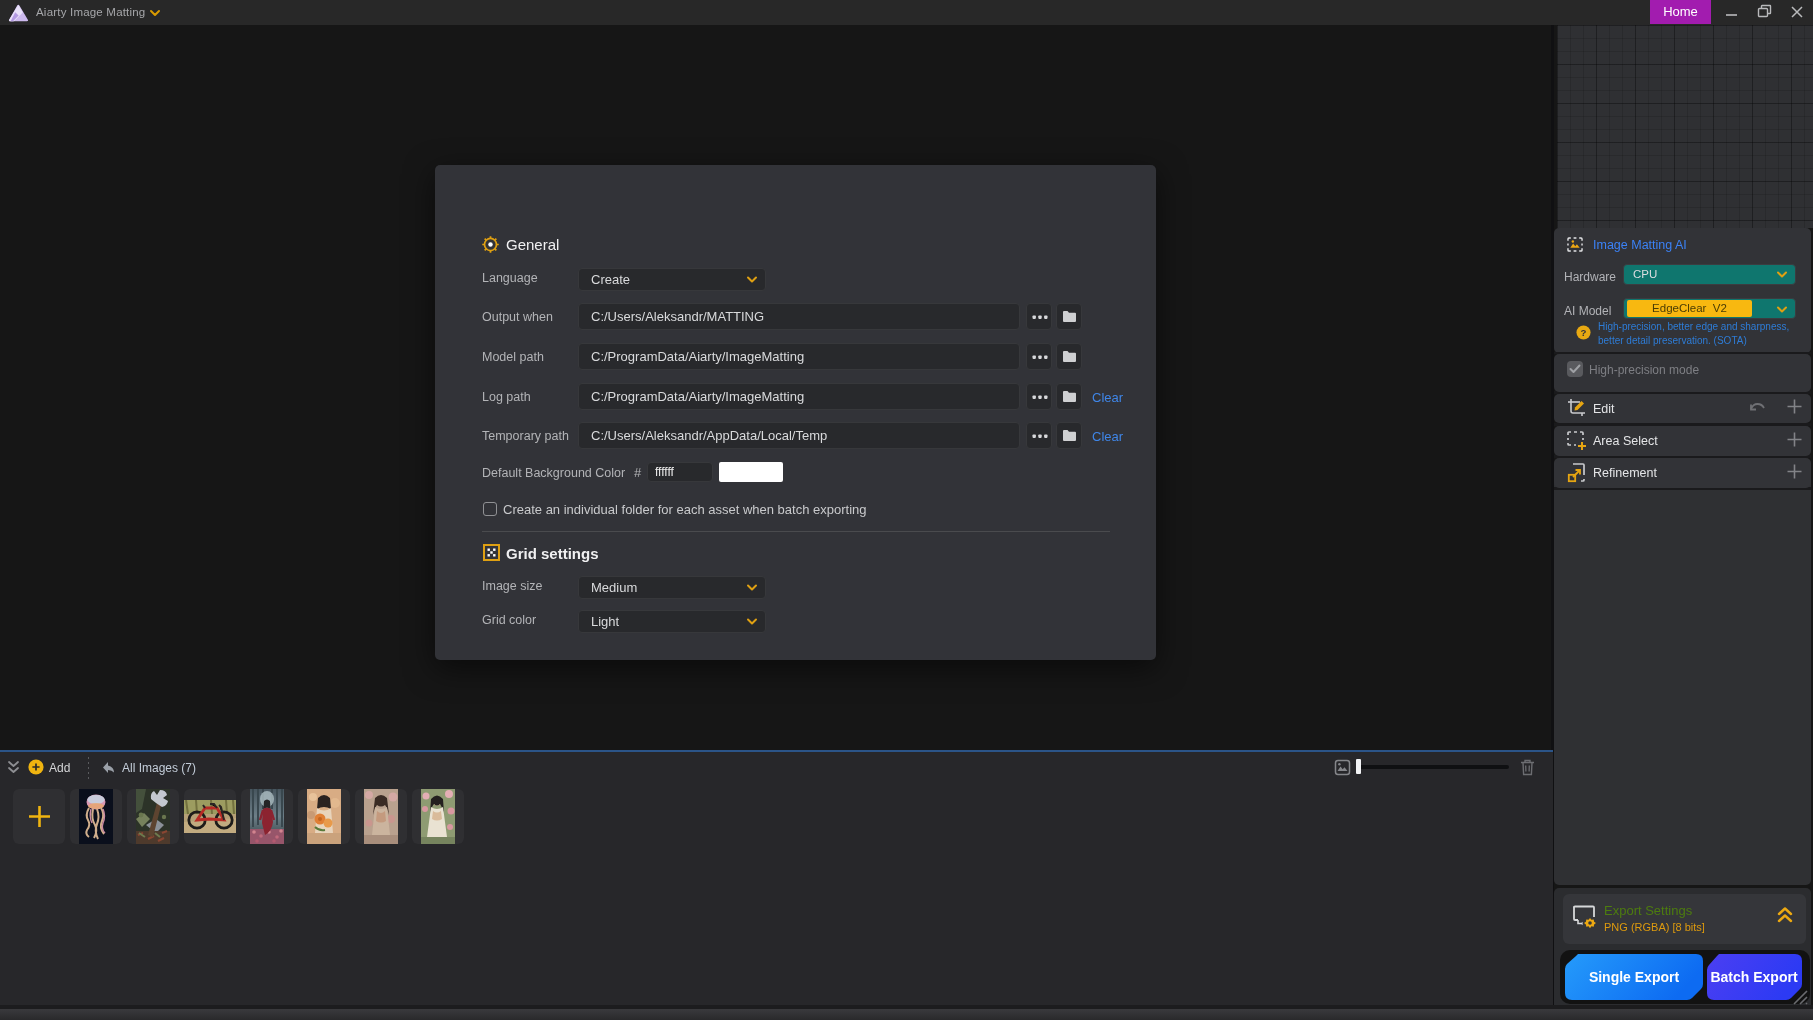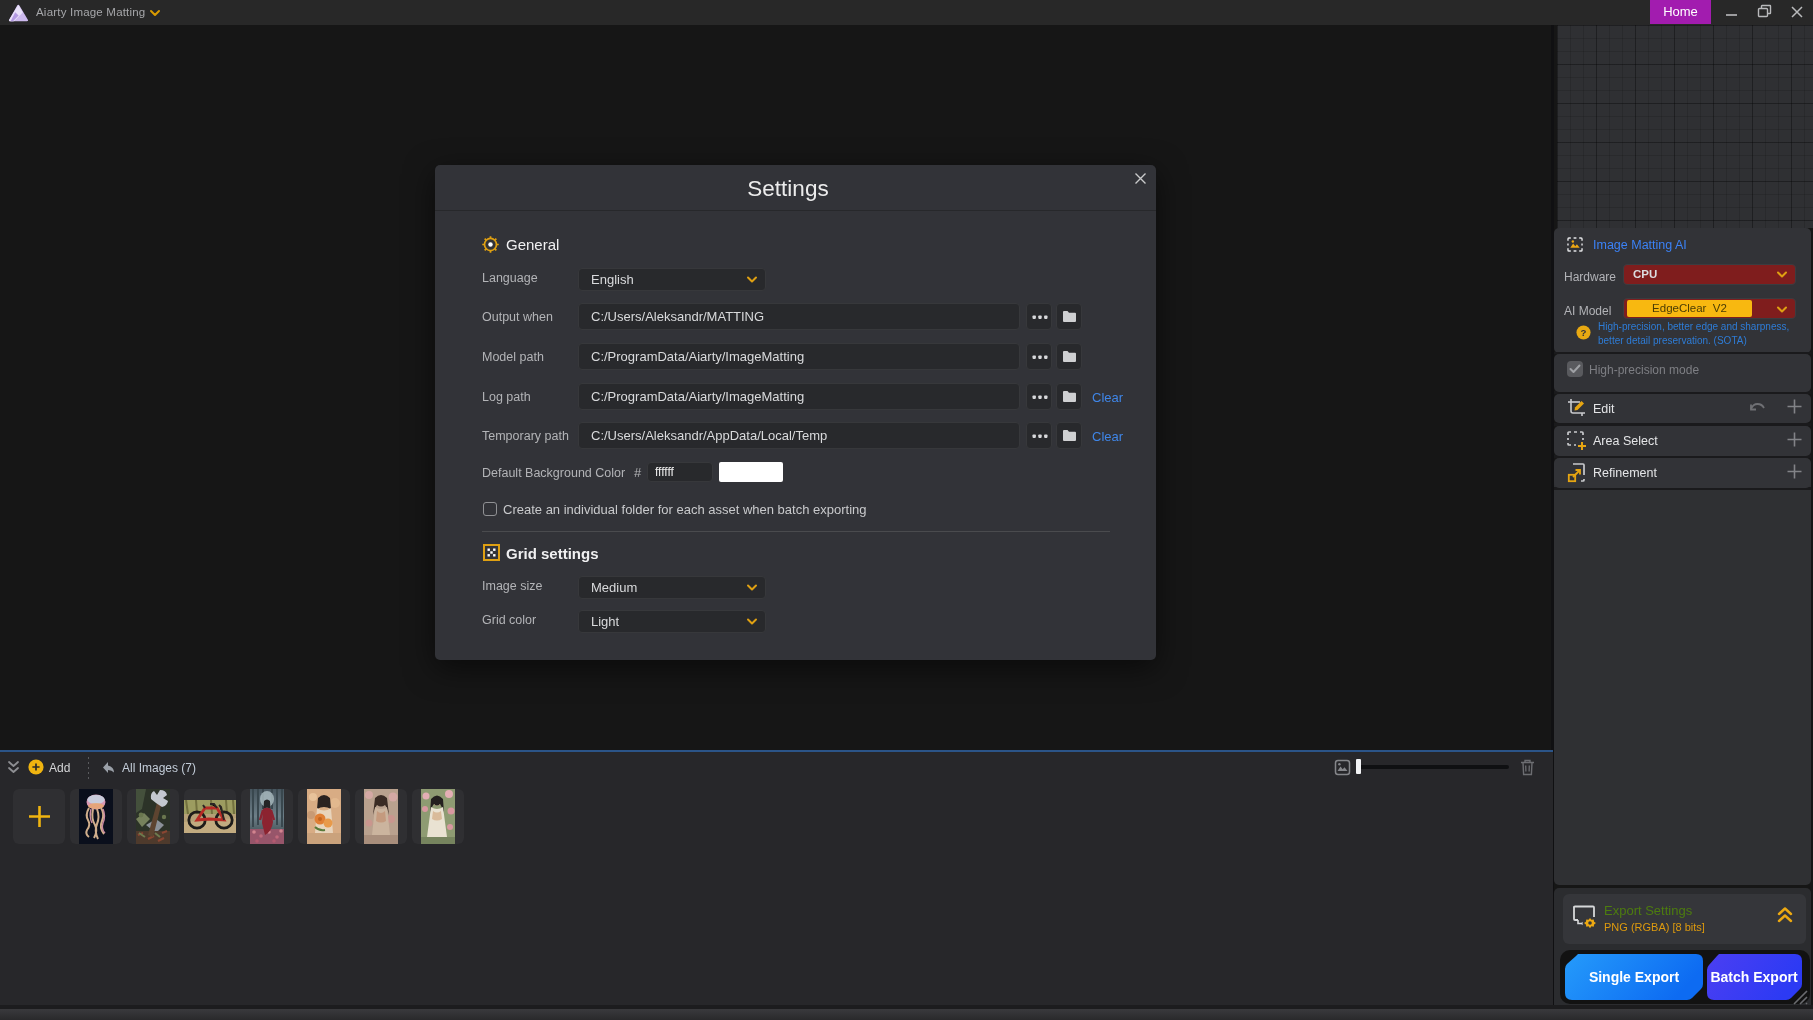--- a/index.html
+++ b/index.html
@@ -19,21 +19,21 @@
   #gridcanvas { position:absolute; left:0; top:0; width:256px; height:203px;
     background-color:#2f3033;
     background-image:
       repeating-linear-gradient(to right, rgba(0,0,0,0.26) 0 1px, transparent 1px 39px),
       repeating-linear-gradient(to bottom, rgba(0,0,0,0.26) 0 1px, transparent 1px 39px),
       repeating-linear-gradient(to right, rgba(0,0,0,0.13) 0 1px, transparent 1px 13px),
       repeating-linear-gradient(to bottom, rgba(0,0,0,0.13) 0 1px, transparent 1px 13px);
   }
   .card { position:absolute; left:-3px; width:257px; background:#323337; border-radius:5px; }
   .sideLabel { position:absolute; font-size:12px; color:#b2b3b7; }
-  .ddl { position:absolute; background:#7f1d1d; border:1px solid #3b3c40; border-radius:4px;font-weight:bold; }
+  .ddl { position:absolute; background:#0f766e; border:1px solid #3b3c40; border-radius:4px; }
   .yellowchev { position:absolute; width:12px; height:12px; }
 
   
   #bottompanel { position:absolute; left:0; top:750px; width:1553px; height:259px; background:#27272a;
     border-top:2px solid #2b5488; }
   .tile { position:absolute; top:37px; width:52px; height:55px; background:#2f2f32; border-radius:6px; overflow:hidden; }
 
   
   #statusbar { position:absolute; left:0; top:1009px; width:1813px; height:11px; background:linear-gradient(#3a3a3d,#29292b); }
 
@@ -347,38 +347,32 @@
         <path d="M12 22 Q16 25 20 22 L21 30 Q16 33 11 30 Z" fill="#d9bb9a"></path>
         <rect y="48" width="34" height="7" fill="#76845e"></rect>
       </svg>
     </div>
   </div>
 
   <div class="abs" style="left:0;top:1005px;width:1813px;height:4px;background:#1c1c1e"></div>
   <div id="statusbar"></div>
 
   <div id="dialog">
-    <div id="dlghead">
-      <div id="dlgtitle">Settings</div>
-      <svg class="abs" style="left:699px;top:7px" width="13" height="13" viewBox="0 0 13 13">
-        <path d="M1.5 1.5 L11.5 11.5 M11.5 1.5 L1.5 11.5" stroke="#c9cacb" stroke-width="1.4"></path>
-      </svg>
-    </div>
 
     <svg class="abs" style="left:46px;top:70px" width="19" height="19" viewBox="0 0 24 24">
       <g stroke="#dfa012" stroke-width="2.2" fill="none">
         <circle cx="12" cy="12" r="7.6"></circle>
         <path d="M12 1.6 L12 4.6 M12 19.4 L12 22.4 M1.6 12 L4.6 12 M19.4 12 L22.4 12 M4.65 4.65 L6.8 6.8 M17.2 17.2 L19.35 19.35 M19.35 4.65 L17.2 6.8 M6.8 17.2 L4.65 19.35"></path>
       </g>
       <circle cx="12" cy="12" r="2.8" fill="#ffffff"></circle>
     </svg>
     <div class="abs" style="left:71px;top:71px;font-size:15px;font-weight:normal;color:#f0f0f1">General</div>
 
     <div class="lbl" style="left:47px;top:106px">Language</div>
-    <div class="field" style="left:143px;top:103px;width:188px;height:23px;line-height:21px">English</div>
+    <div class="field" style="left:143px;top:103px;width:188px;height:23px;line-height:21px">Create</div>
     <svg class="yellowchev" style="left:311px;top:109px" viewBox="0 0 12 12">
       <path d="M2 3.5 L6 7.5 L10 3.5" stroke="#dfa012" stroke-width="2" fill="none" stroke-linecap="round" stroke-linejoin="round"></path>
     </svg>
 
     <div class="lbl" style="left:47px;top:145px">Output when</div>
     <div class="field" style="left:143px;top:138px;width:442px;height:27px">C:/Users/Aleksandr/MATTING</div>
     <div class="smallbtn" style="left:591px;top:138px;width:26px">
         <svg style="position:absolute;left:5px;top:11px" width="16" height="5" viewBox="0 0 16 5">
           <rect x="0.5" y="0.5" width="3.4" height="3.4" rx="0.8" fill="#d8d9db"></rect>
           <rect x="6.3" y="0.5" width="3.4" height="3.4" rx="0.8" fill="#d8d9db"></rect>

